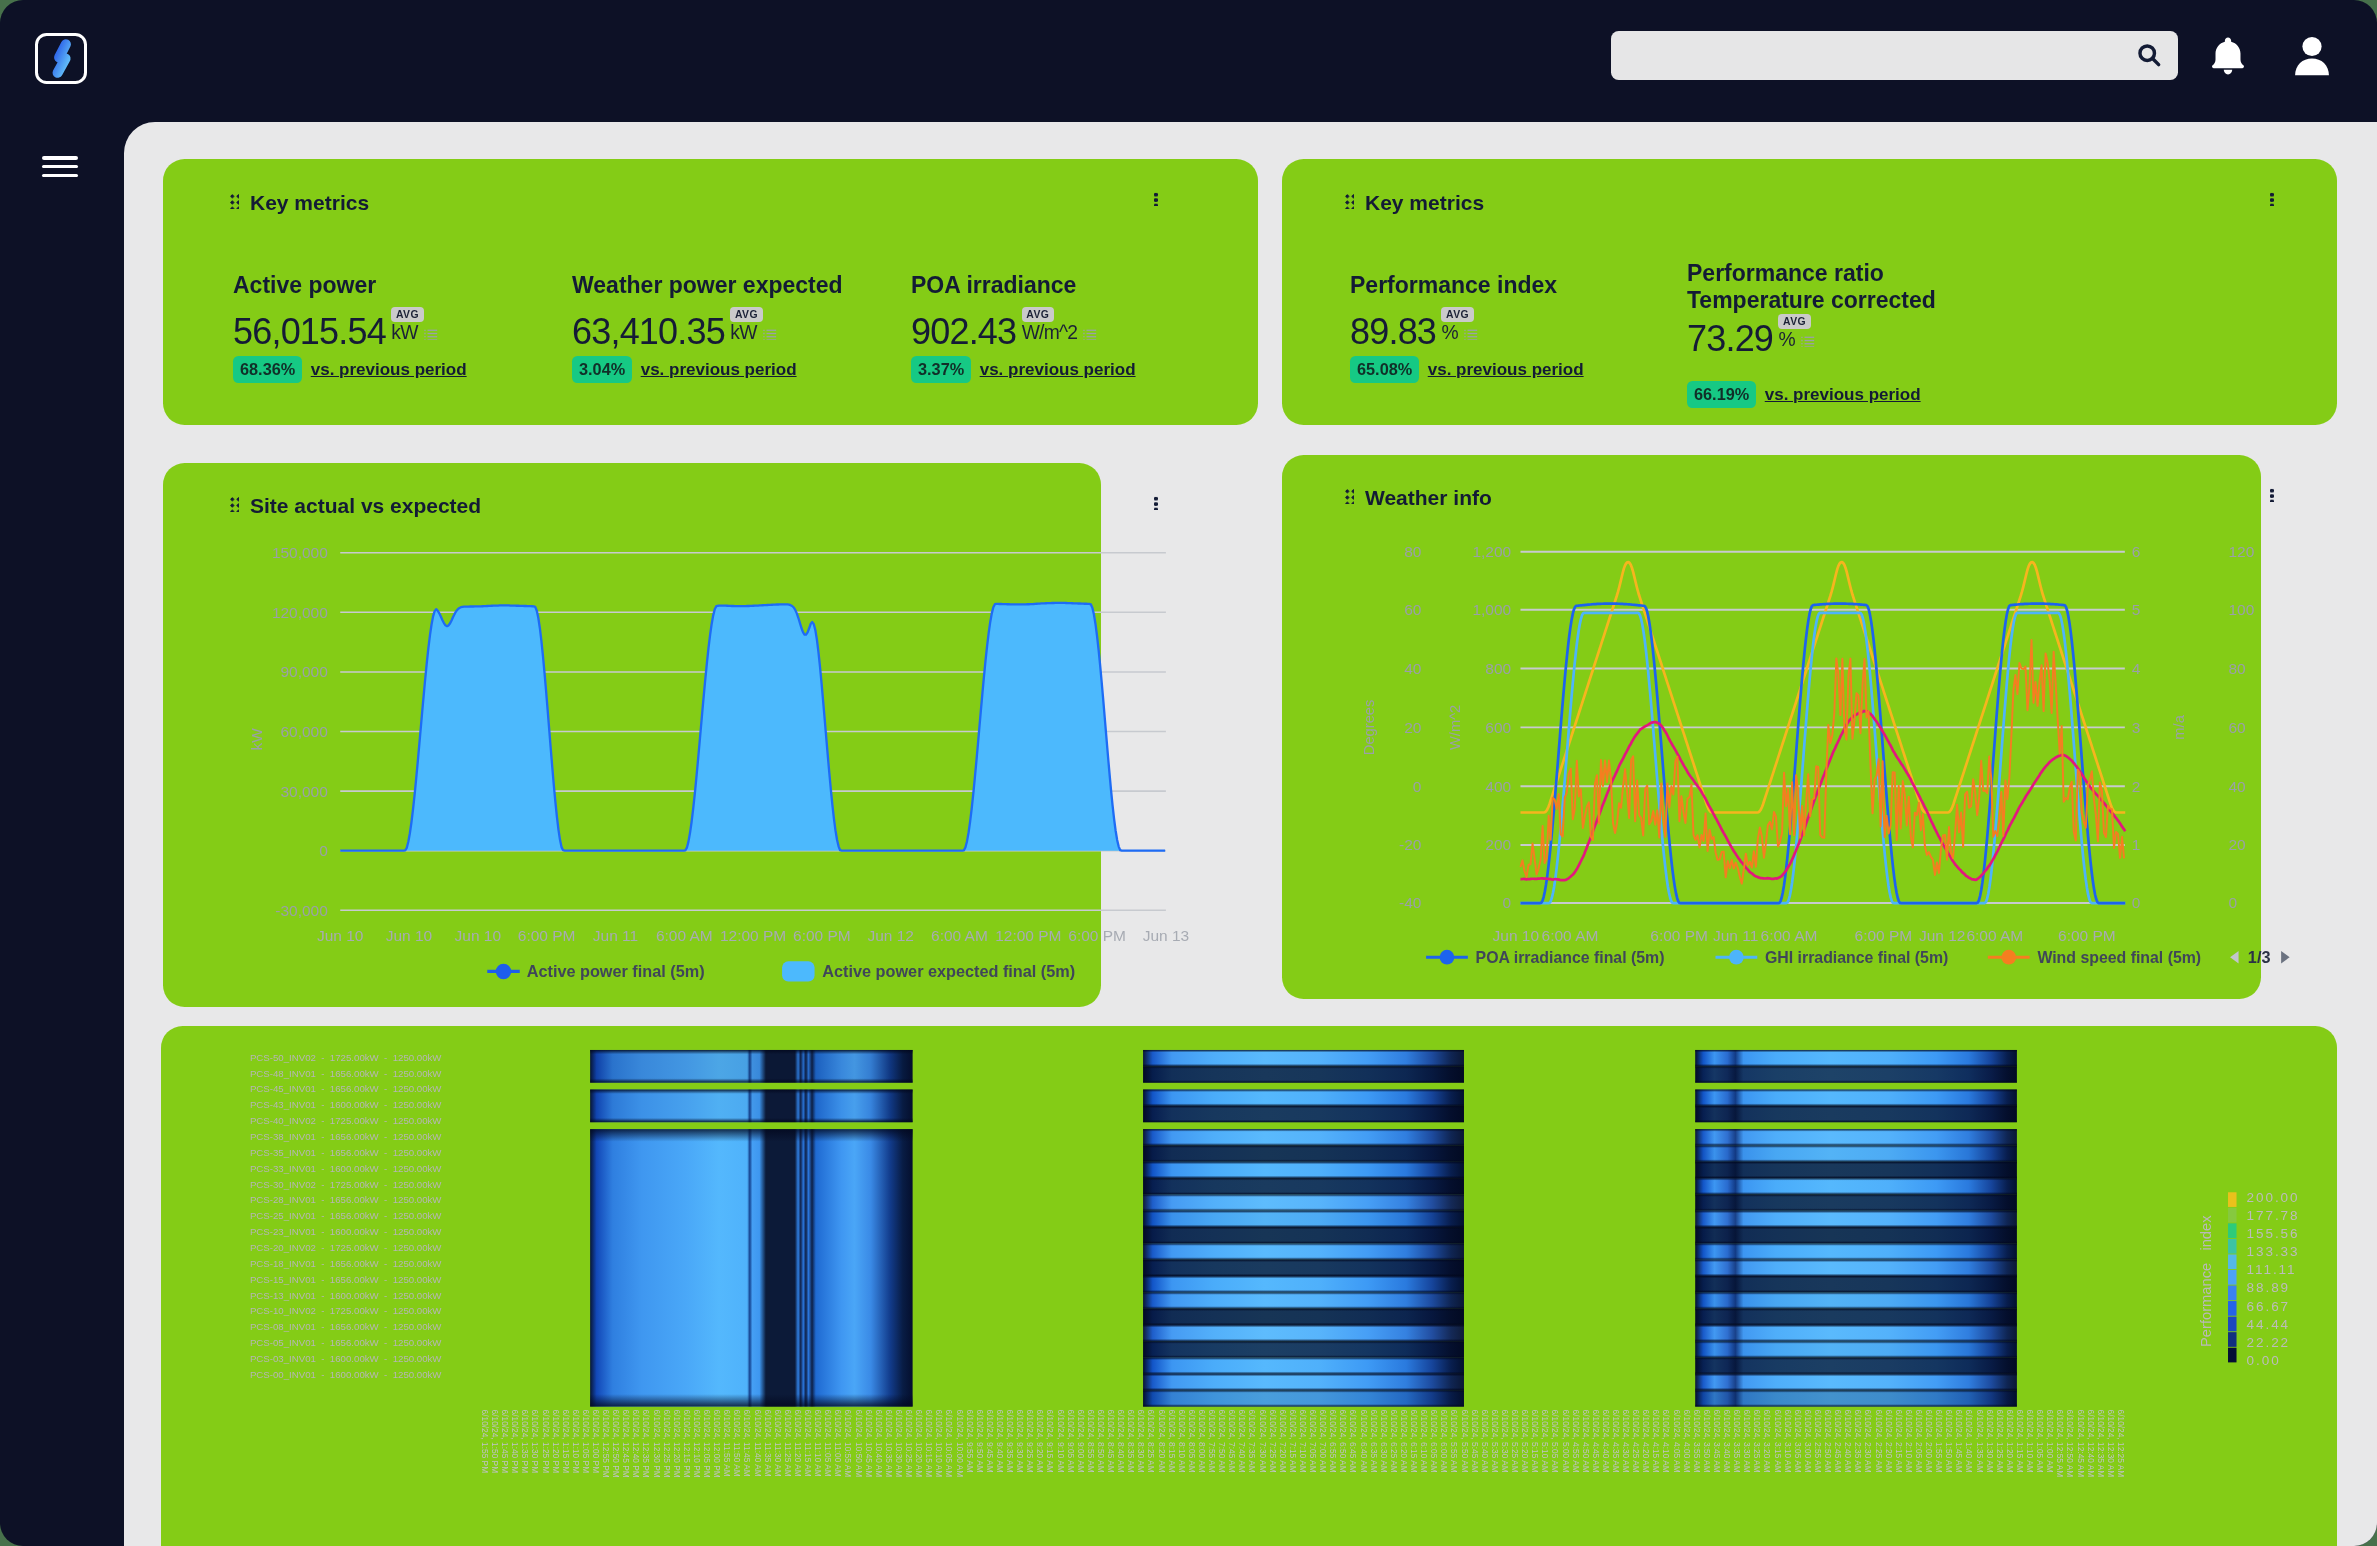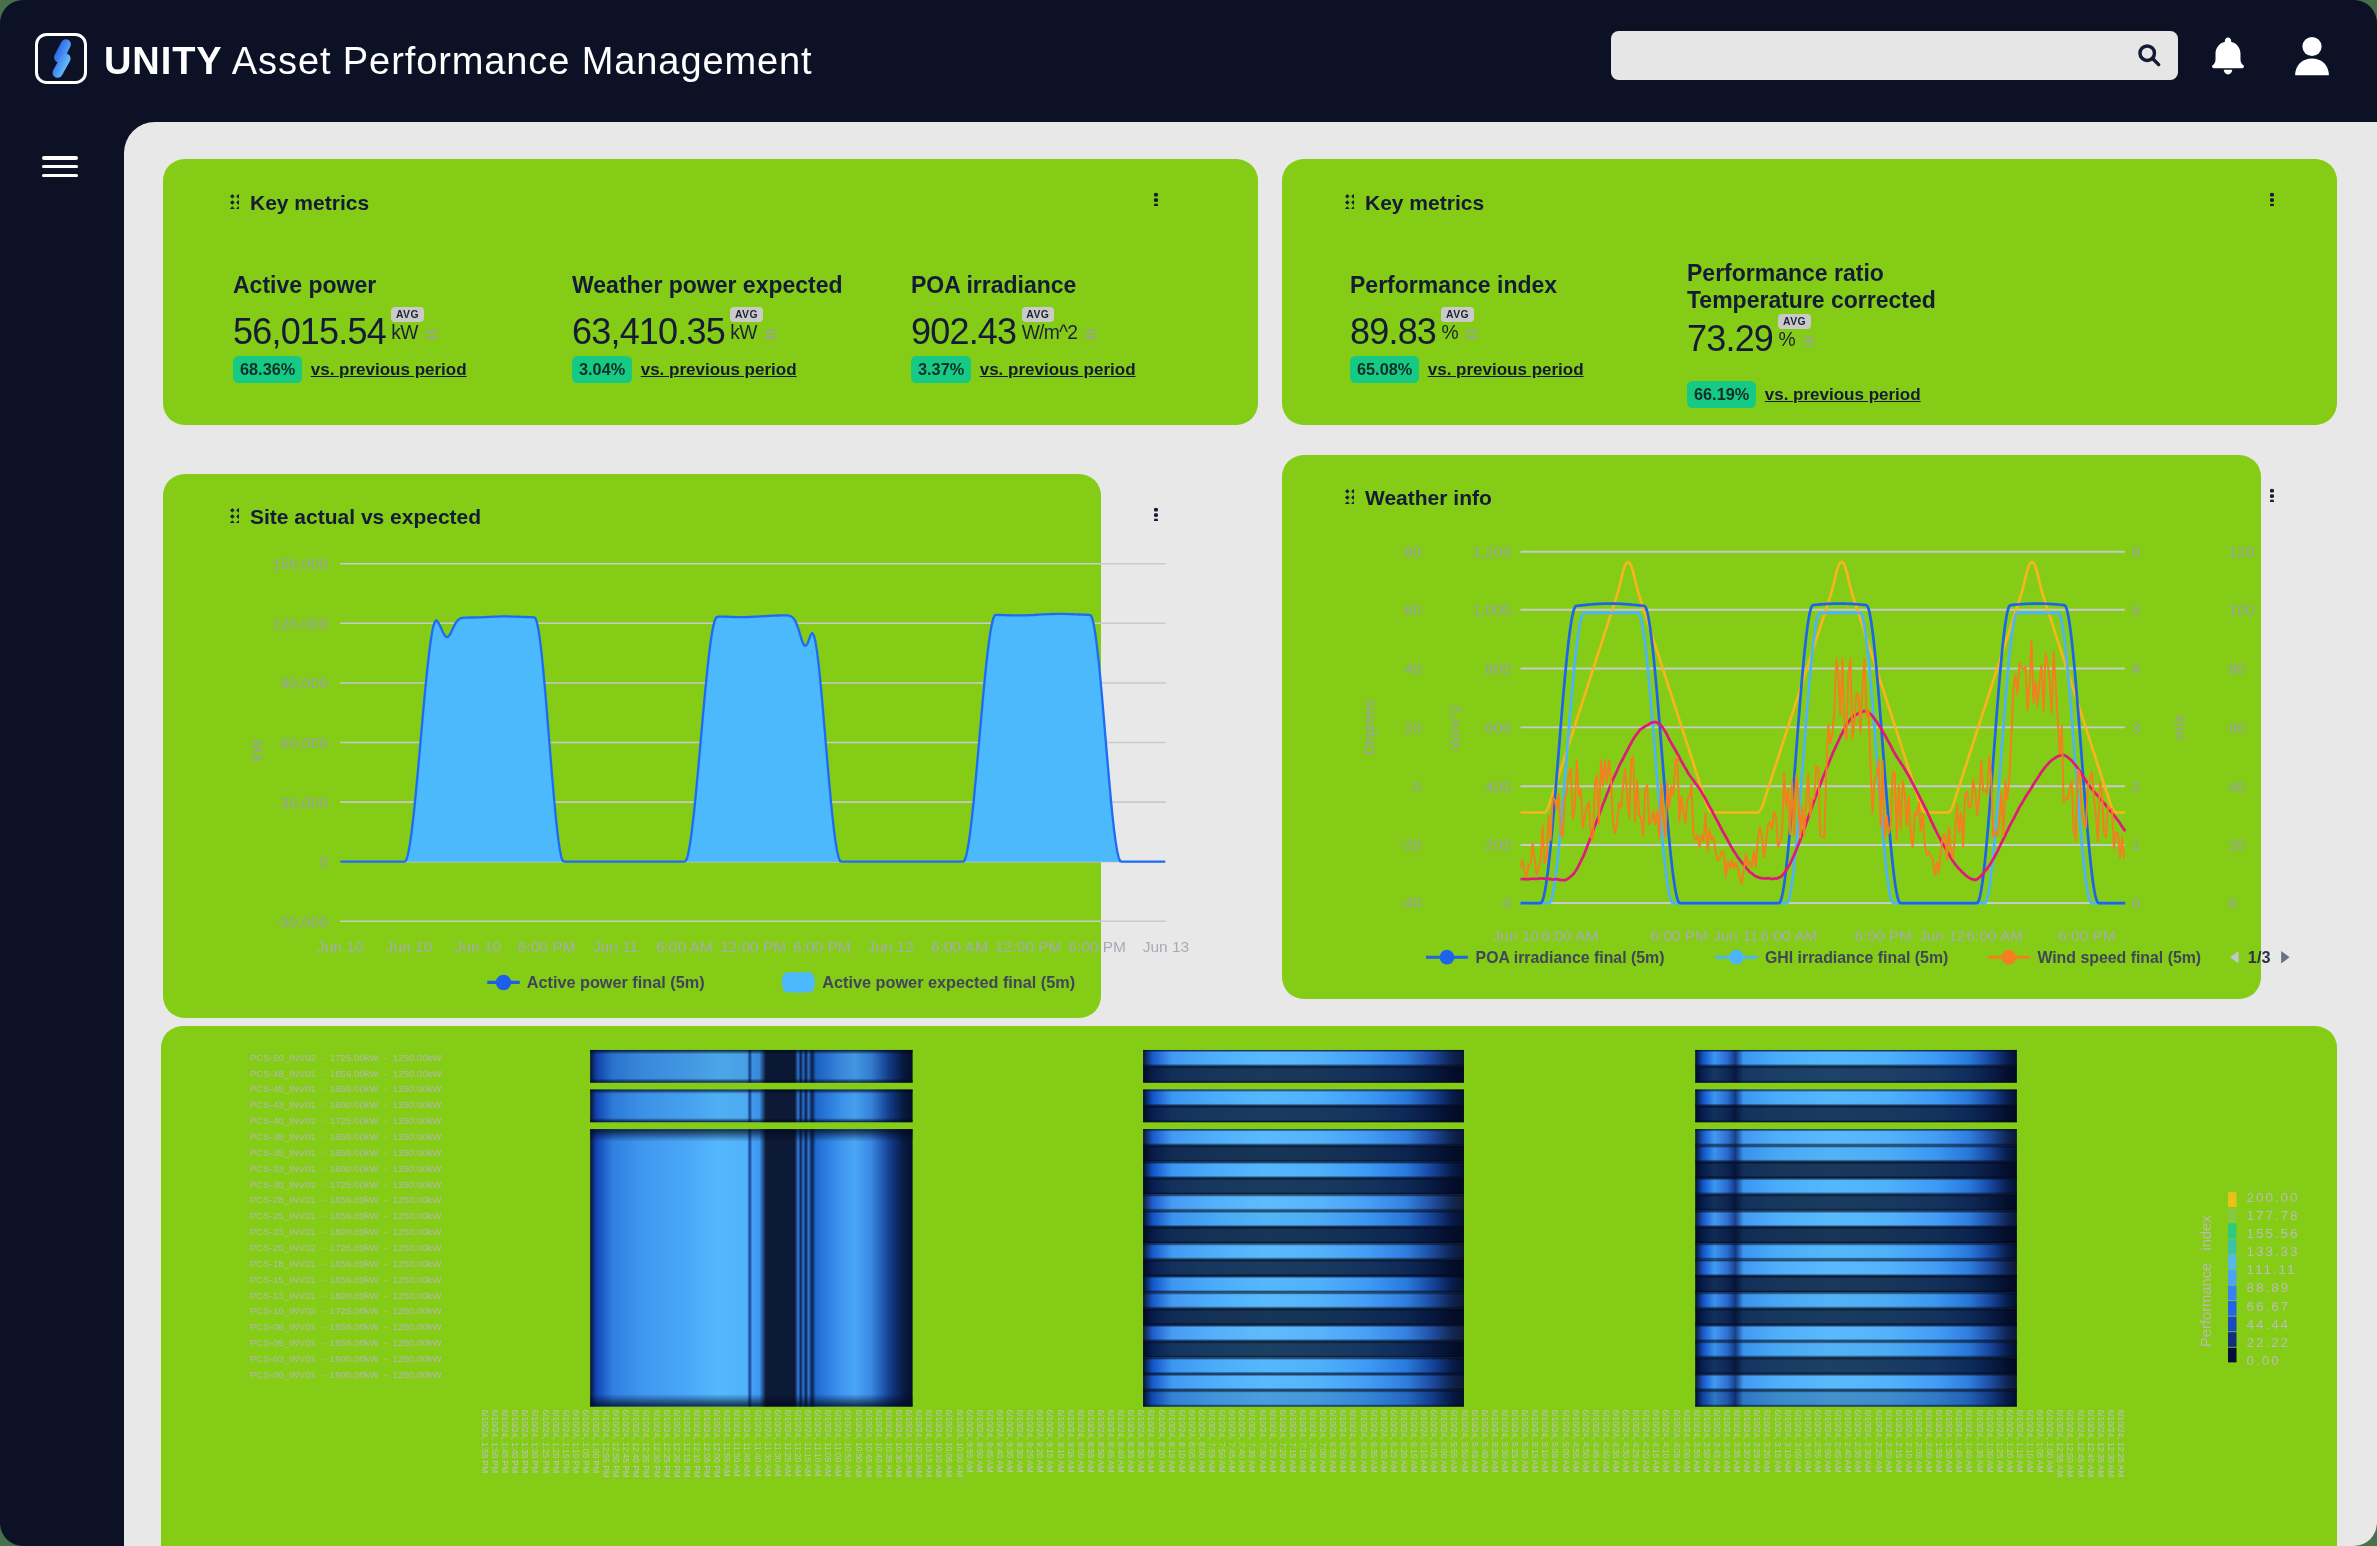--- a/index.html
+++ b/index.html
@@ -34,21 +34,20 @@
 <div class="app">
     <div class="logo"><svg viewBox="0 0 60 60" width="46" height="45">
 <defs>
           <linearGradient id="bolt" x1="0" y1="0" x2="0.7" y2="1">
 <stop offset="0" stop-color="#2a5ee8"></stop>
             <stop offset="1" stop-color="#5fb8f8"></stop>
           </linearGradient>
         </defs>
 <path d="M36.5,11 L27.5,28.5 L36,30 L25.5,49" fill="none" stroke="url(#bolt)" stroke-width="13.5" stroke-linecap="round" stroke-linejoin="round"></path>
 </svg></div>
-    <div class="apptitle"><b>UNITY</b> Asset Performance Management</div>
     <div class="search">
       <svg style="position:absolute;right:14px;top:10px" width="29" height="29" viewBox="0 0 38 38">
 <circle cx="16" cy="16" r="9.5" fill="none" stroke="#131b35" stroke-width="4.5"></circle>
 <line x1="23" y1="23" x2="31" y2="31" stroke="#131b35" stroke-width="4.5" stroke-linecap="round"></line>
       </svg>
     </div>
     <svg style="position:absolute;left:2210px;top:36px" width="36" height="40" viewBox="0 0 47 52">
 <path d="M23.5,2 C25.8,2 27.6,3.8 27.6,6 L27.6,7.3 C34.6,9 39.8,15.2 39.8,22.7 L39.8,30.5 C39.8,33.5 41.2,36.3 43.6,38.2 C45.1,39.4 44.3,42 42.3,42 L4.7,42 C2.7,42 1.9,39.4 3.4,38.2 C5.8,36.3 7.2,33.5 7.2,30.5 L7.2,22.7 C7.2,15.2 12.4,9 19.4,7.3 L19.4,6 C19.4,3.8 21.2,2 23.5,2 Z" fill="#fff"></path>
 <path d="M18,44 L29,44 C29,47.5 26.6,50 23.5,50 C20.4,50 18,47.5 18,44 Z" fill="#fff"></path>
     </svg>
@@ -135,21 +134,21 @@
                 <line x1="6" y1="12" x2="21" y2="12"></line>
                 <line x1="6" y1="17" x2="21" y2="17"></line>
                 <line x1="1" y1="2" x2="3" y2="2"></line>
                 <line x1="1" y1="7" x2="3" y2="7"></line>
                 <line x1="1" y1="12" x2="3" y2="12"></line>
                 <line x1="1" y1="17" x2="3" y2="17"></line>
               </g>
             </svg></span></span></div>
       <div class="chiprow" style="left:405px;top:222px"><span class="chip">66.19%</span><span class="vs">vs. previous period</span></div>
     </div>
-    <div class="card" style="left:163px;top:474px;width:938px;height:544px">
+    <div class="card" style="left:163px;top:463px;width:938px;height:544px">
       <div class="draggrip" style="left:67px;top:34px"></div>
       <div class="ctitle" style="left:87px;top:31px">Site actual vs expected</div>
       <div class="kebab" style="left:991px;top:32.5px"></div>
       <svg style="position:absolute;left:0;top:0" width="1095" height="544" viewBox="0 0 1415 703">
         <line x1="229" y1="116" x2="1296" y2="116" stroke="#c7cacf" stroke-width="2"></line>
         <text x="213" y="123" text-anchor="end" font-size="20" fill="#9aa0a8">150,000</text>
         <line x1="229" y1="193" x2="1296" y2="193" stroke="#c7cacf" stroke-width="2"></line>
         <text x="213" y="200" text-anchor="end" font-size="20" fill="#9aa0a8">120,000</text>
         <line x1="229" y1="270" x2="1296" y2="270" stroke="#c7cacf" stroke-width="2"></line>
         <text x="213" y="277" text-anchor="end" font-size="20" fill="#9aa0a8">90,000</text>

